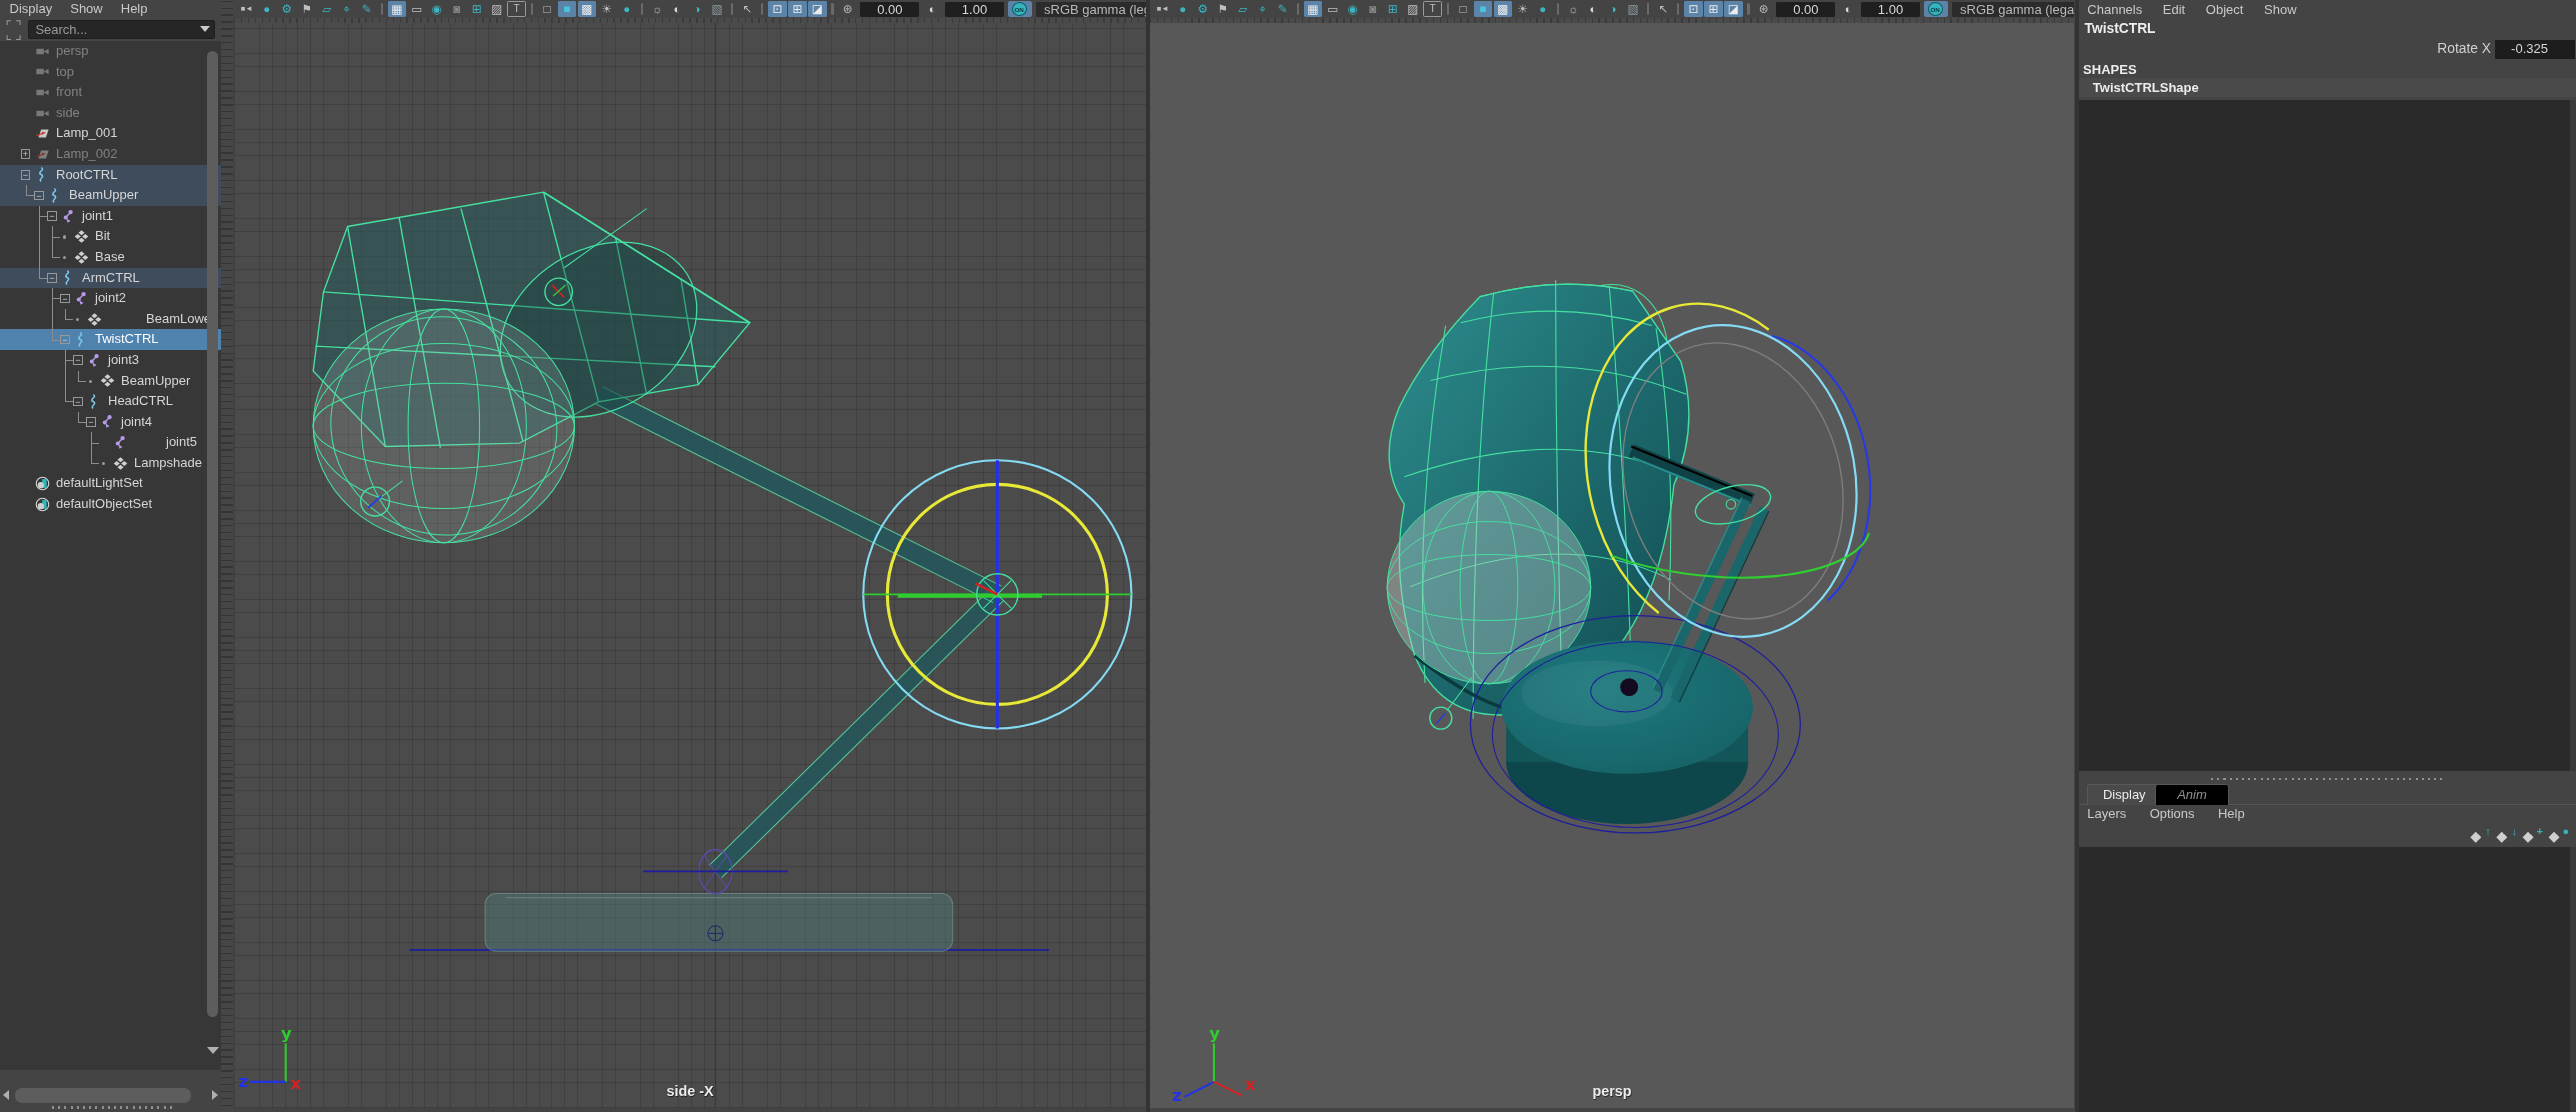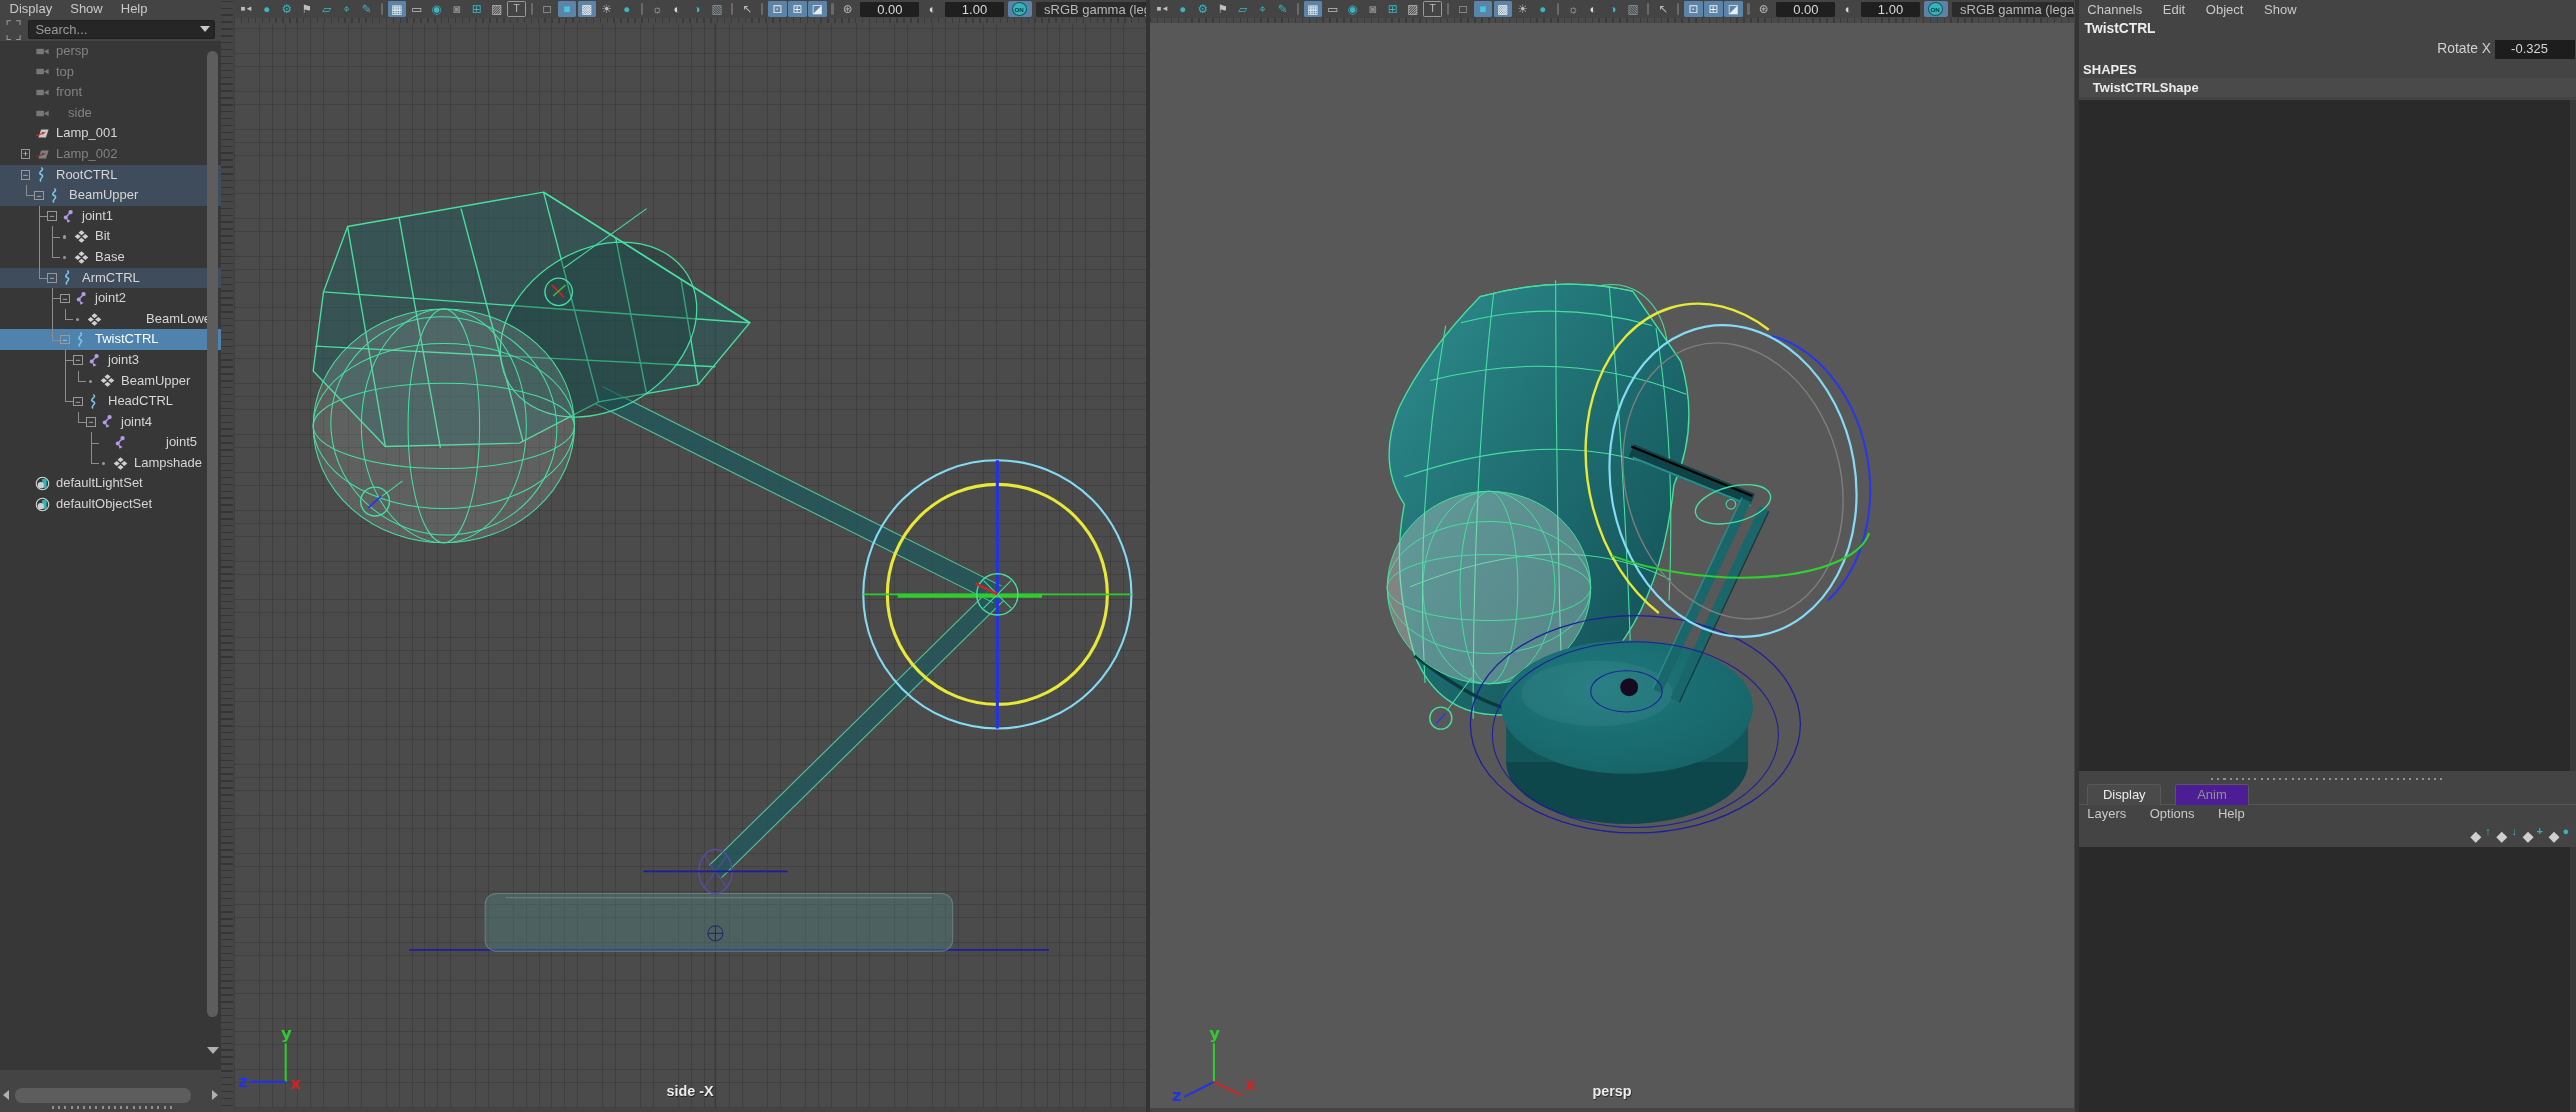--- a/index.html
+++ b/index.html
@@ -73,21 +73,21 @@
   #cb-shapes-header{position:absolute;left:4.1px;top:62px;font-size:13px;font-weight:bold;color:#ececec;}
   #cb-shape-row{position:absolute;left:0;top:78px;width:100%;height:19px;background:#4a4a4a;}
   #cb-shape-row span{margin-left:13.8px;font-size:13px;font-weight:bold;color:#ececec;line-height:19px;}
   #cb-empty{position:absolute;left:0;top:100px;width:100%;height:671px;background:#2a2a2a;}
   #cb-empty .gutter{position:absolute;right:0;top:0;width:6.2px;height:100%;background:#3a3a3a;}
   #rp-splitter{position:absolute;left:0;top:772px;width:100%;height:12.4px;}
   #rp-splitter i{position:absolute;left:50%;top:5.5px;width:234px;margin-left:-117px;height:2.1px;background:repeating-linear-gradient(90deg,#919191 0 2.1px,transparent 2.1px 6.2px);}
   #layer-tabs{position:absolute;left:0;top:784px;width:100%;height:20.6px;border-bottom:0.7px solid #555;}
   .ltab{position:absolute;top:0;height:20.6px;width:74px;text-align:center;font-size:13px;line-height:19px;border:0.7px solid #585858;border-bottom:none;border-radius:2.8px 2.8px 0 0;}
   #tab-display{left:8.3px;background:#4a4a4a;color:#ececec;}
-  #tab-anim{left:96px;background:#4c1d95;color:#8f8f8f;}
+  #tab-anim{left:76px;background:#000000;color:#8f8f8f;font-style:italic;}
   #layer-menus{position:absolute;left:0;top:806px;width:100%;height:19px;display:flex;gap:23.4px;padding-left:8.3px;font-size:13px;color:#c9c9c9;}
   #layer-icons{position:absolute;right:6.9px;top:825px;height:20.6px;display:flex;gap:5.5px;}
   .layer-icon{position:relative;width:20.6px;height:20.6px;}
   .layer-icon b{position:absolute;left:0;top:2.8px;font-size:14.4px;color:#cfcfcf;font-weight:normal;}
   .layer-icon i{position:absolute;right:0;top:0;font-style:normal;font-weight:bold;font-size:11px;color:#35b2bc;}
   #layer-list{position:absolute;left:0;top:847px;width:100%;height:266px;background:#2a2a2a;}
   #layer-list .gutter{position:absolute;right:0;top:0;width:6.2px;height:100%;background:#3a3a3a;}
 </style>
 </head>
 <body>
@@ -130,21 +130,21 @@
               <rect x="2" y="7" width="11" height="8" fill="#b9b9b9"></rect>
               <path d="M13 11 L20 7 V15 Z" fill="#b9b9b9"></path>
             </svg></span>
           <span class="olabel" style="left: 56px;">front</span>
         </div>
         <div class="orow dim">
           <span class="oicon" style="left: 35px;"><svg viewBox="0 0 22 22">
               <rect x="2" y="7" width="11" height="8" fill="#b9b9b9"></rect>
               <path d="M13 11 L20 7 V15 Z" fill="#b9b9b9"></path>
             </svg></span>
-          <span class="olabel" style="left: 68px;">side</span>
+          <span class="olabel" style="left: 56px;">side</span>
         </div>
         <div class="orow normal">
           <span class="oicon" style="left: 35px;"><svg viewBox="0 0 22 22">
               <polygon points="5,17 9,5 20,5 16,17" fill="#c9c9c9"></polygon>
               <line x1="2" y1="14" x2="11" y2="11" stroke="#cc3322" stroke-width="1.8"></line>
               <polygon points="10,8.5 16,9.5 10.5,13" fill="#cc3322"></polygon>
             </svg></span>
           <span class="olabel" style="left: 56px;">Lamp_001</span>
         </div>
         <div class="orow dim">

